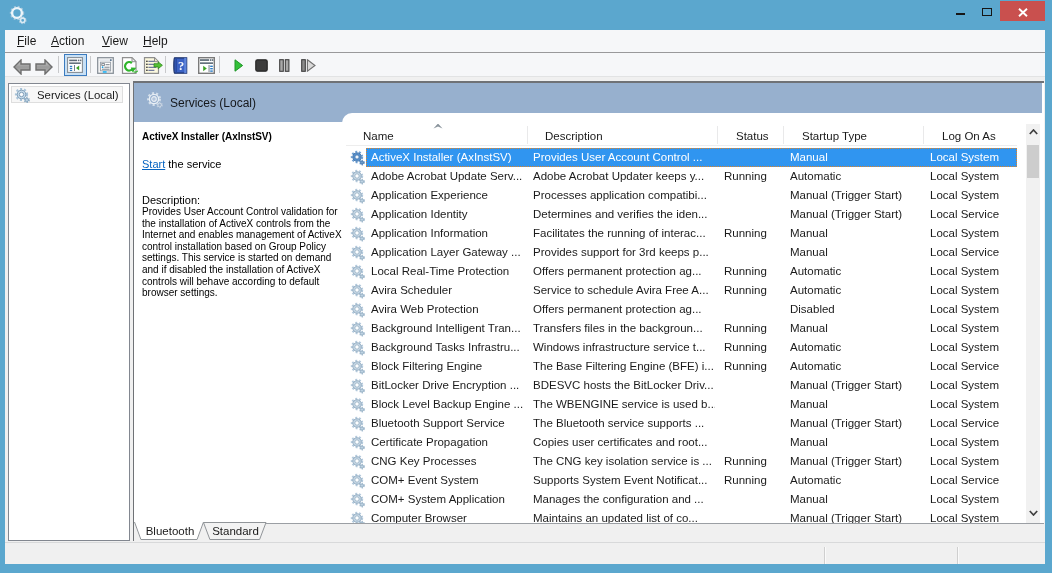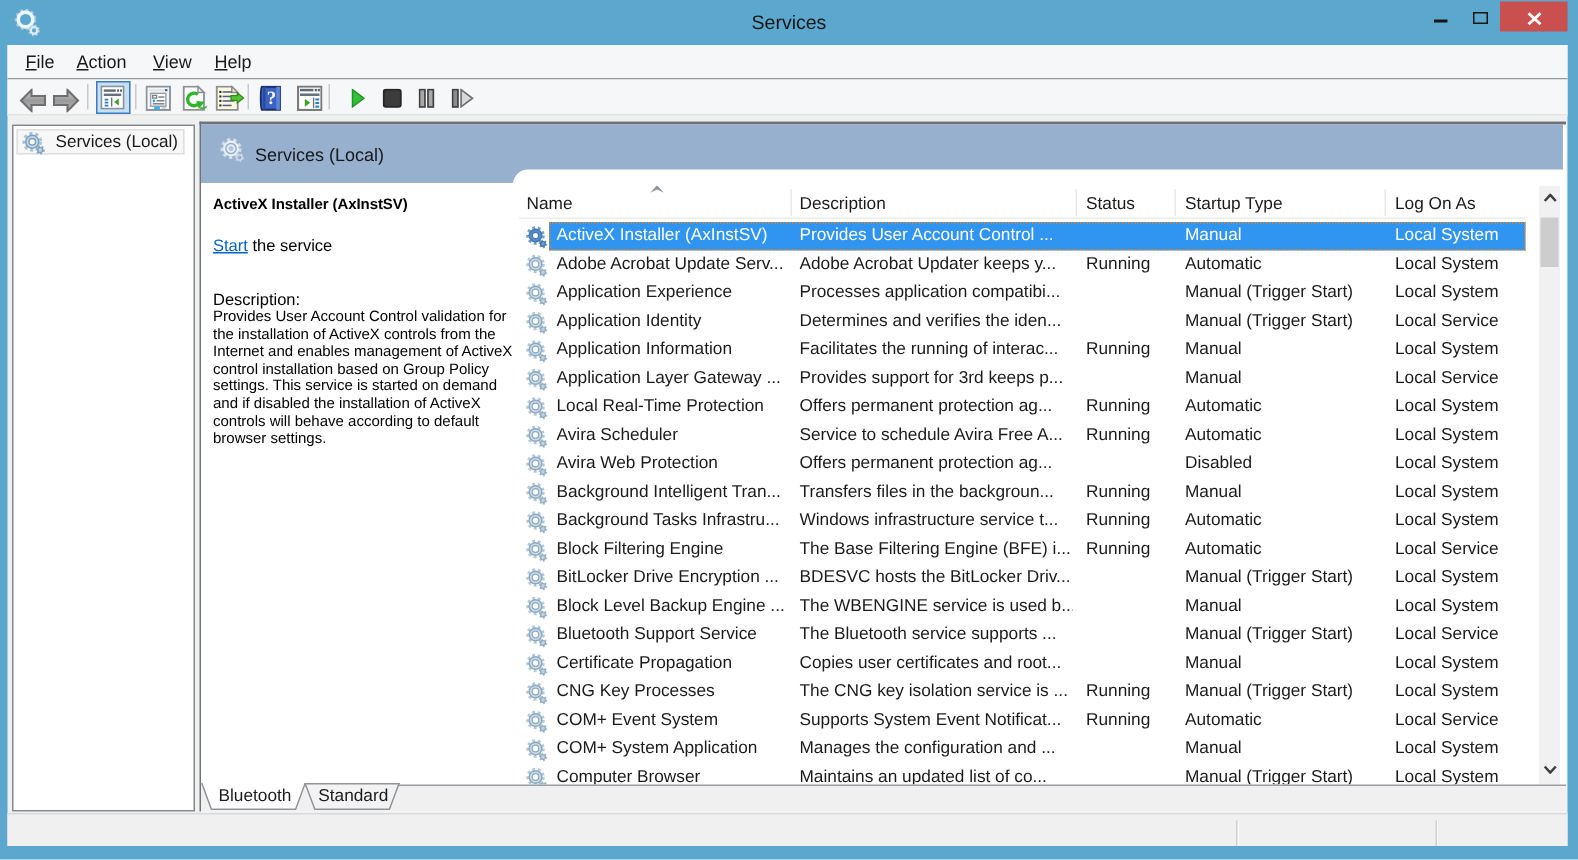--- a/index.html
+++ b/index.html
@@ -38,21 +38,21 @@
 #taskpane { left:8px; top:40px; width:200px; background:#fff; }
 #tptitle { left:0px; top:8px; font-size:10px; letter-spacing:-0.05px; font-weight:bold; white-space:nowrap; color:#000; }
 #tpstart { left:0px; top:35px; font-size:11px; color:#000; }
 #tpstart a { color:#0563C1; text-decoration:underline; }
 #tpdesc { left:0px; top:71px; font-size:11px; color:#000; }
 #tppara { left:0px; top:83px; font-size:10px; line-height:11.6px; color:#000; white-space:nowrap; }
 
 
 #list { left:212px; top:41px; width:694px; height:399px; background:#fff; overflow:hidden; }
 .hsep { position:absolute; top:2px; width:1px; height:18px; background:#E9E9EA; }
-.htext { position:absolute; top:6px; font-size:11.5px; color:#1a1a1a; }
+.htext { position:absolute; top:6px; font-size:11.5px; color:#1a1a1a;margin-left:12px; }
 #lheader { left:0; top:0; width:671px; height:22px; border-bottom:1px solid #EDEDED; background:#fff; }
 #sortarrow { left:87px; top:-1px; }
 .row { left:0; width:671px; height:19px; font-size:11.5px; }
 .cell { position:absolute; top:3px; white-space:nowrap; overflow:hidden; color:#1b1b1b; }
 .c1 { left:25px; width:154px; }
 .c2 { left:187px; width:182px; }
 .c3 { left:378px; width:58px; }
 .c4 { left:444px; width:132px; }
 .c5 { left:584px; width:86px; }
 .sel { position:absolute; left:20px; top:0; width:651px; height:19px; background:#3095F0; outline:1px dotted #E08427; outline-offset:-1px; }
@@ -79,21 +79,20 @@
 </style>
 </head>
 <body>
 <div class="abs" id="titlebar">
   <svg class="abs" style="left:8px;top:4px" width="22" height="22" viewBox="0 0 22 22">
     <circle cx="9" cy="9" r="6.3" fill="none" stroke="#A8C9DC" stroke-width="1.8" stroke-dasharray="1.9 1.8"></circle>
     <circle cx="9" cy="9" r="4.9" fill="none" stroke="#ECF5FA" stroke-width="2.4"></circle>
     <circle cx="14.7" cy="16.3" r="3.2" fill="none" stroke="#B3D0E1" stroke-width="1.4" stroke-dasharray="1.3 1.2"></circle>
     <circle cx="14.7" cy="16.3" r="2.2" fill="none" stroke="#DCEBF4" stroke-width="1.6"></circle>
   </svg>
-  <div class="abs" id="title">Services</div>
   <div class="abs" id="minbtn"></div>
   <div class="abs" id="maxbtn"></div>
   <div class="abs" id="closebtn">
       <svg class="abs" style="left:18px;top:7px" width="10" height="9" viewBox="0 0 10 9">
         <path d="M1 0.8 L9 8.2 M9 0.8 L1 8.2" stroke="#fff" stroke-width="1.9"></path>
       </svg>
     </div>
 </div>
 <div class="abs" id="client">
   <div class="abs" id="menubar">

